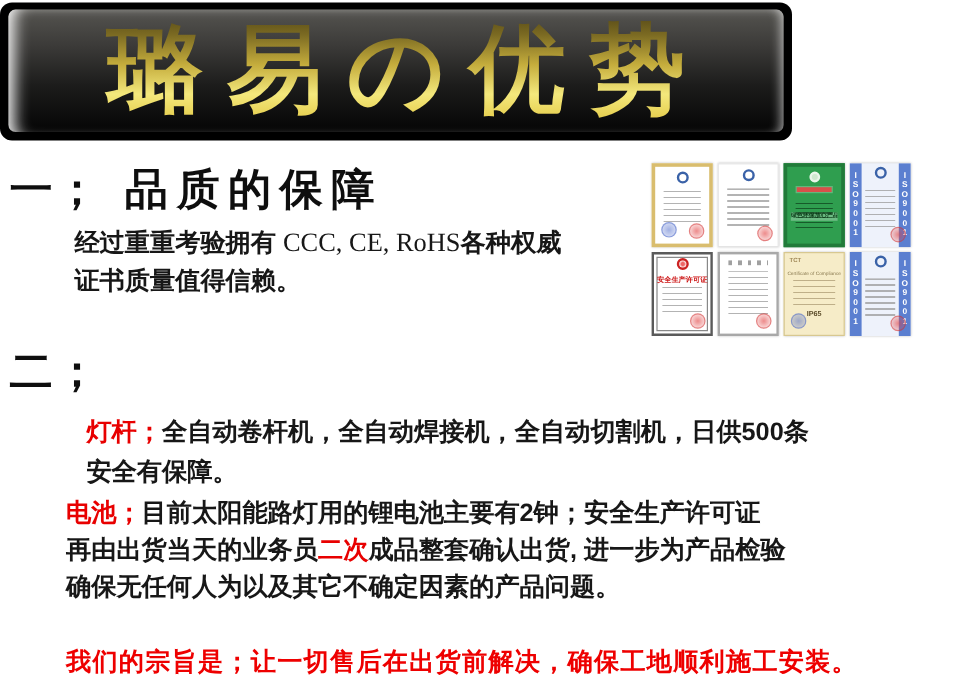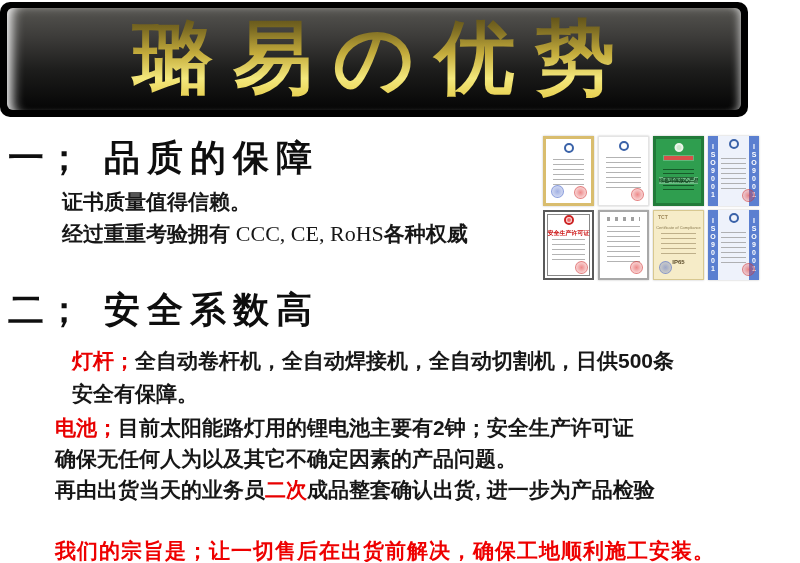--- a/index.html
+++ b/index.html
@@ -6,21 +6,21 @@
   html,body { width:800px; height:563px; }
   body {
     position:relative;
     background:#ffffff;
     font-family:"Liberation Sans","DejaVu Sans",sans-serif;
     overflow:hidden;
   }
 
   
   .banner {
-    position:absolute; left:0; top:2px; width:748px; height:115px;
+    position:absolute; left:0; top:2px; width:660px; height:115px;
     background:#000;
     border-radius:10px;
   }
   .banner-inner {
     position:absolute; left:7px; right:7px; top:6px; bottom:7px;
     border-radius:6px;
     background:linear-gradient(to bottom,#555450 0%,#3b3a38 30%,#1c1c1b 62%,#050505 100%);
     box-shadow:
       inset 14px 0 12px -9px rgba(255,255,255,0.95),
       inset -9px 0 9px -7px rgba(255,255,255,0.65),
@@ -133,22 +133,22 @@
     <div class="banner-title">璐易の优势</div>
   </div>
 </div>
 
 <div class="section-heading" id="heading1">
   <span class="num">一；</span>
   <span class="ttl">品质的保障</span>
 </div>
 
 <div class="bodytext" id="sec1-body">
+  <span class="line"><span>经过重重考验拥有 </span><span class="latin">CCC, CE, RoHS</span><span>各种权威</span></span>
   <span class="line">证书质量值得信赖。</span>
-  <span class="line"><span>经过重重考验拥有 </span><span class="latin">CCC, CE, RoHS</span><span>各种权威</span></span>
 </div>
 
 <div class="certs">
 
   <div class="cert cert-yellow">
     <div class="emblem"></div>
     <div class="lines"></div>
     <div class="stamp blue-st"></div>
     <div class="stamp"></div>
   </div>
@@ -200,27 +200,26 @@
     <div class="iso-bar rightb">ISO9001</div>
     <div class="emblem"></div>
     <div class="lines"></div>
     <div class="stamp"></div>
   </div>
 
 </div>
 
 <div class="section-heading" id="heading2">
   <span class="num">二；</span>
-  <span class="ttl">安全系数高</span>
 </div>
 
 <div class="bodytext" id="para1">
   <span class="line"><span class="red">灯杆；</span><span>全自动卷杆机，全自动焊接机，全自动切割机，日供500条</span></span>
   <span class="line">安全有保障。</span>
 </div>
 
 <div class="bodytext" id="para2">
   <span class="line"><span class="red">电池；</span><span>目前太阳能路灯用的锂电池主要有2钟；安全生产许可证</span></span>
+  <span class="line"><span>再由出货当天的业务员</span><span class="red">二次</span><span>成品整套确认出货, 进一步为产品检验</span></span>
   <span class="line">确保无任何人为以及其它不确定因素的产品问题。</span>
-  <span class="line"><span>再由出货当天的业务员</span><span class="red">二次</span><span>成品整套确认出货, 进一步为产品检验</span></span>
 </div>
 
 <div id="motto">我们的宗旨是；让一切售后在出货前解决，确保工地顺利施工安装。</div>
 
 </body></html>

